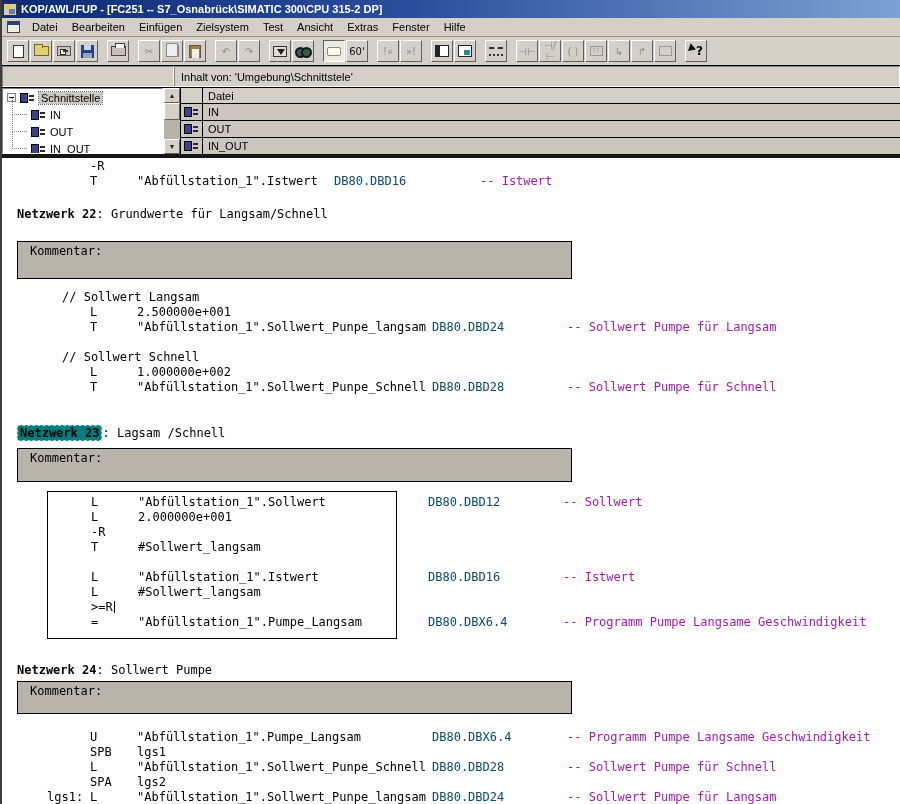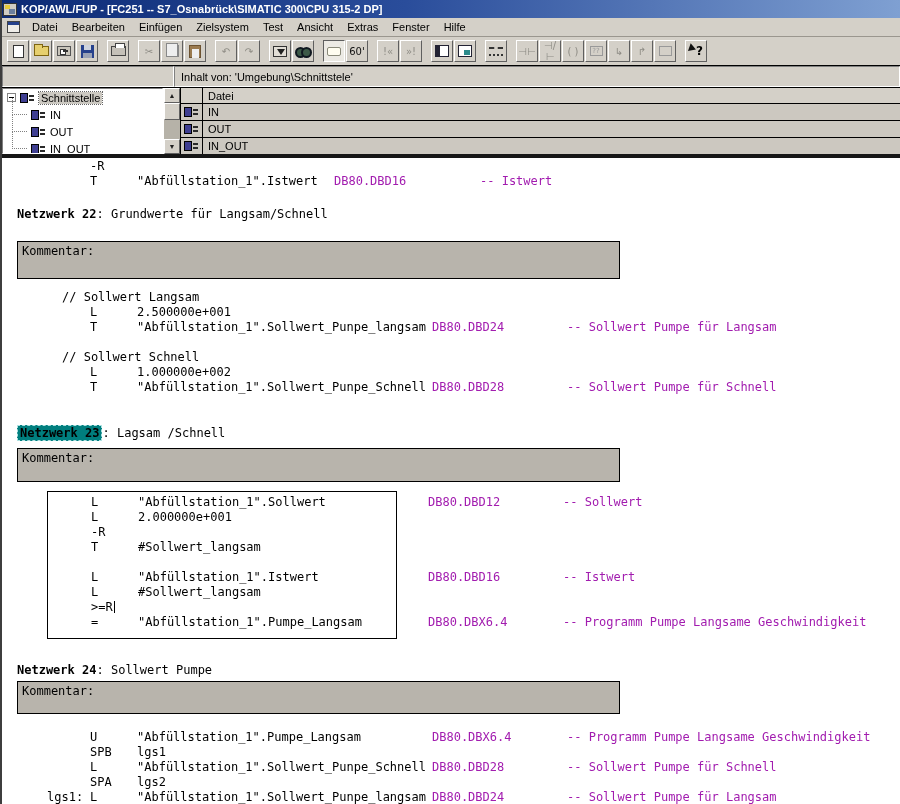--- a/index.html
+++ b/index.html
@@ -96,33 +96,33 @@
 
   
   .editor{position:relative;height:647px;background:#fff;font-family:"DejaVu Sans Mono","Liberation Mono",monospace;font-size:12px;color:#000;overflow:hidden}
   .code-sec{position:absolute;left:0;right:0}
   .code-line{position:relative;height:15px}
   .code-line span{position:absolute;top:0;white-space:pre}
   .c-label{left:45px}
   .c-op{left:88px}
   .c-operand{left:135px}
   .c-inline{left:60px}
-  .c-addr{left:430px;color:#a21caf}
+  .c-addr{left:430px;color:#0c4a6e}
   .c-comment{left:565px;color:#a21caf}
   .sec-a .c-addr{left:332px}
   .sec-a .c-comment{left:478px}
   .code-box{position:absolute;border:1px solid #000;padding-top:3px;background:#fff}
   .code-box .c-op{left:43px}
   .code-box .c-operand{left:90px}
   .code-box .c-addr{left:380px}
   .code-box .c-comment{left:515px}
   .net-header{position:absolute;left:15px;height:17px;white-space:nowrap}
   .net-label{font-weight:bold}
   .net-label.selected{background:#007e7e;color:#000000;border:1px dashed #aee2e2;padding:0 2px}
-  .kommentar{position:absolute;left:15px;width:603px;background:#b8b4ac;border:1px solid #000;padding:2px 4px}
+  .kommentar{position:absolute;left:15px;width:555px;background:#b8b4ac;border:1px solid #000;padding:2px 12px}
   .caret{display:inline-block;width:1px;height:12px;background:#000;vertical-align:-2px;margin-left:1px;position:static !important}
 </style>
 </head>
 <body>
 
 <div id="root">
 
   <div class="titlebar">
     <span class="app-icon"></span>
     <span>KOP/AWL/FUP  - [FC251 -- S7_Osnabrück\SIMATIC 300\CPU 315-2 DP]</span>

